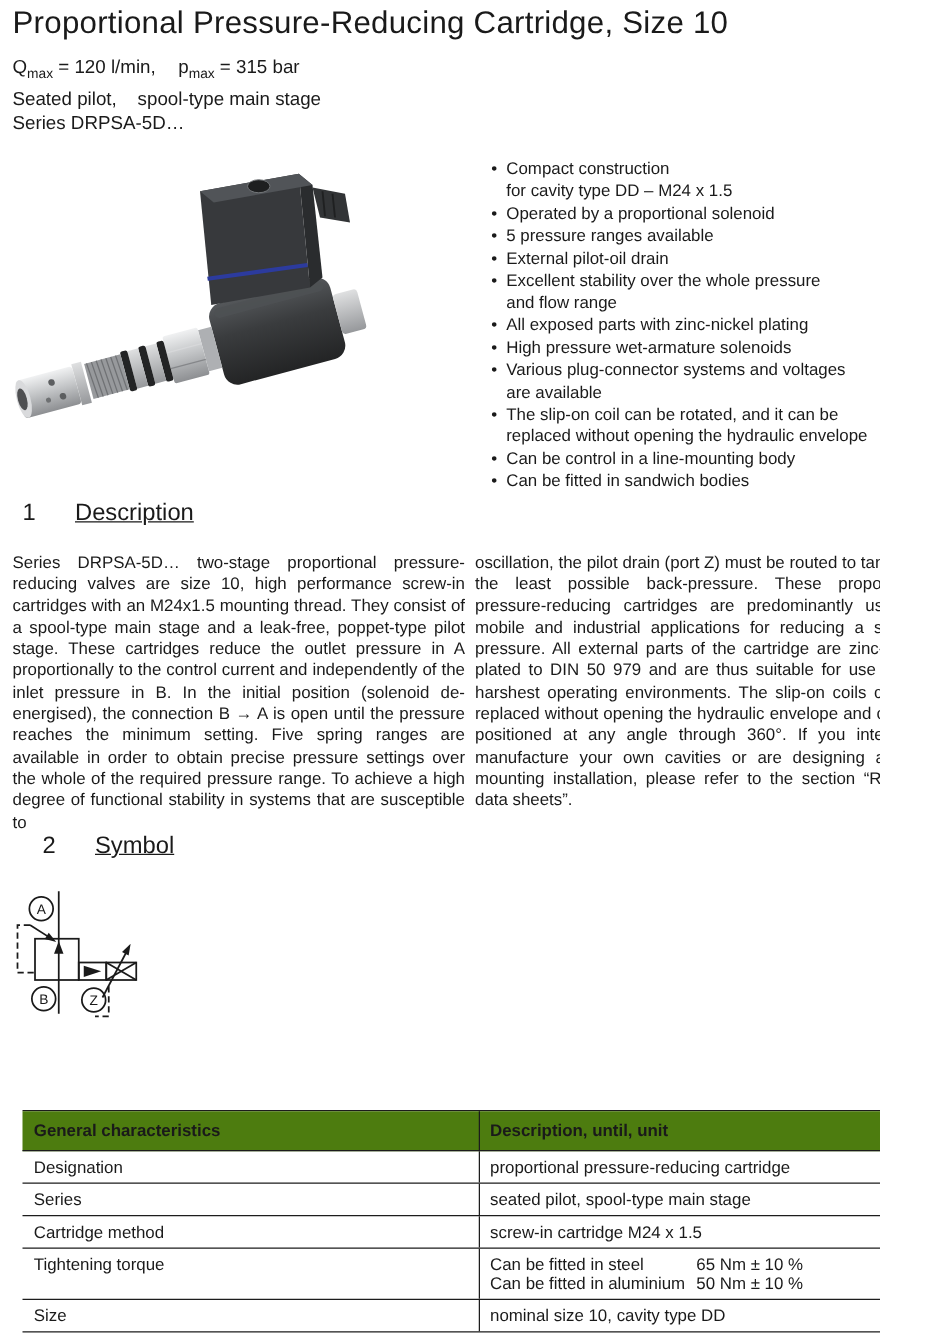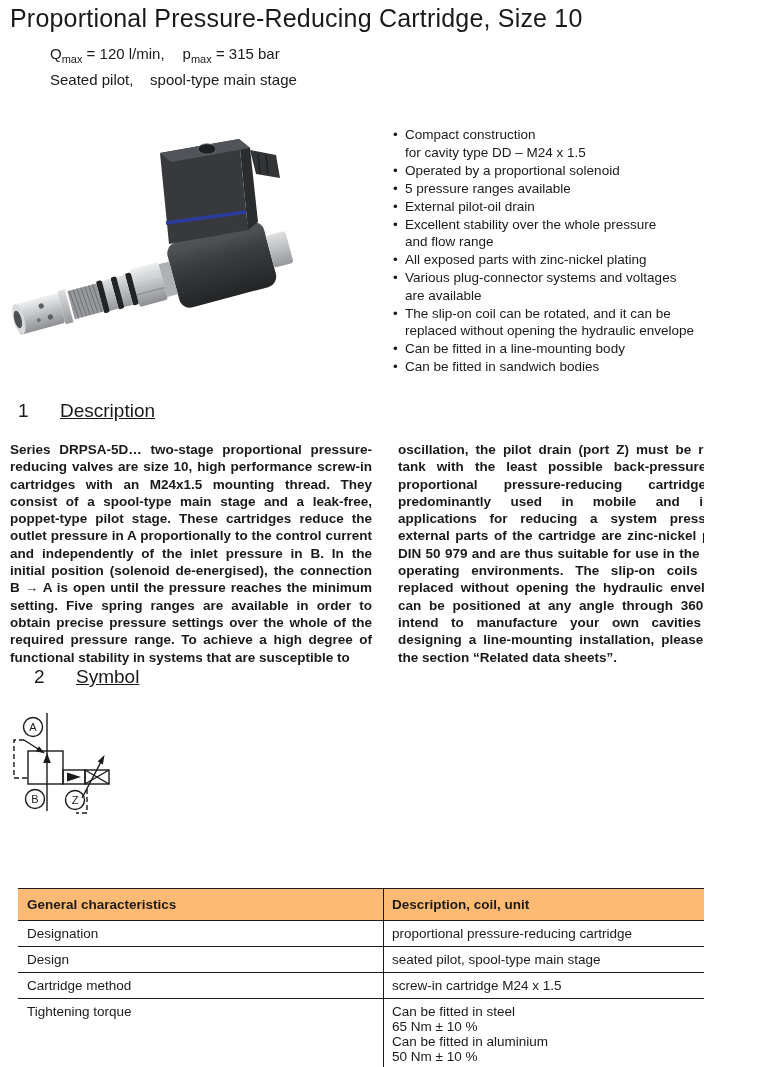--- a/index.html
+++ b/index.html
@@ -4,62 +4,63 @@
 <style>
   html,body{margin:0;padding:0;background:#ffffff;}
   .page{
     position:relative;width:704px;height:1067px;background:#fff;overflow:hidden;
     font-family:"Liberation Sans", sans-serif;color:#1a1a1a;
   }
   .page-title{
     position:absolute;left:10px;top:4px;font-size:25px;font-weight:400;
     letter-spacing:.2px;white-space:nowrap;
   }
-  .specs{position:absolute;left:10px;top:44px;font-size:15px;line-height:19.5px;margin-left:40px;}
+  .specs{position:absolute;left:10px;top:44px;font-size:15px;line-height:19.5px;}
   .specs .row{white-space:pre-wrap;}
   sub{font-size:11px;}
   .spec-gap{display:inline-block;width:18px;}
 
   .photo{position:absolute;left:8px;top:122px;width:300px;height:226px;}
 
   .features{position:absolute;left:393px;top:126px;width:362px;margin:0;padding:0;list-style:none;
     font-size:13.5px;line-height:17.5px;}
   .features li{position:relative;padding-left:12px;margin:0 0 0.5px 0;}
   .features li::before{content:"•";position:absolute;left:0;top:0;}
   .features li span{white-space:pre-line;}
 
   .sec{position:absolute;left:18px;font-size:19px;font-weight:400;text-decoration:underline;}
   .sec .num{display:inline-block;width:42px;}
   .sec1{top:400px;} .sec2{top:666px;margin-left:16px;} .sec3{top:844px;}
 
-  .desc{position:absolute;left:10px;top:441px;display:flex;gap:26px;font-weight:bold;}
+  .desc{position:absolute;left:10px;top:441px;display:flex;gap:8px;}
   .desc .col{width:362px;font-size:13.5px;line-height:17.3px;text-align:justify;}
 
   .symbol{position:absolute;left:8px;top:696px;width:140px;height:135px;}
 
   .ttable{position:absolute;left:18px;top:888px;width:728px;border-top:1.5px solid #1c1c1c;
     font-size:13.5px;}
   .trow{display:flex;border-bottom:1.5px solid #1c1c1c;align-items:stretch;}
   .tcell-l{width:365px;box-sizing:border-box;padding:5px 8px 5px 9px;}
   .tcell-r{flex:1;box-sizing:border-box;border-left:1.5px solid #1c1c1c;padding:5px 8px;}
-  .thead{background:#fdba74;font-weight:bold;}
+  .thead{background:#4d7c0f;font-weight:bold;}
   .thead .tcell-l,.thead .tcell-r{padding-top:8px;padding-bottom:8px;}
-  .kv{display:flex;flex-direction:column;}
+  .kv{display:flex;}
   .kv .k{width:165px;}
 </style>
 </head>
 <body>
 
 <div class="page">
 
   <div class="page-title">Proportional Pressure-Reducing Cartridge, Size 10</div>
 
   <div class="specs">
     <div class="row"><span><span>Q</span><sub>max</sub><span> = 120 l/min,</span></span><span class="spec-gap"></span><span><span>p</span><sub>max</sub><span> = 315 bar</span></span></div>
     <div class="row">Seated pilot,    spool-type main stage</div>
+    <div class="row">Series DRPSA-5D…</div>
   </div>
 
   <svg class="photo" viewBox="0 0 300 226">
     <defs>
       <linearGradient id="metal" x1="0" y1="0" x2="0" y2="1">
         <stop offset="0" stop-color="#f0f1f2"></stop>
           <stop offset="0.45" stop-color="#c4c6c8"></stop>
           <stop offset="1" stop-color="#8d8f92"></stop>
       </linearGradient>
       <linearGradient id="metal2" x1="0" y1="0" x2="0" y2="1">
@@ -118,25 +119,26 @@
 
   <ul class="features">
     <li><span>Compact construction
 for cavity type DD – M24 x 1.5</span></li>
     <li><span>Operated by a proportional solenoid</span></li>
     <li><span>5 pressure ranges available</span></li>
     <li><span>External pilot-oil drain</span></li>
     <li><span>Excellent stability over the whole pressure
 and flow range</span></li>
     <li><span>All exposed parts with zinc-nickel plating</span></li>
+    <li><span>High pressure wet-armature solenoids</span></li>
     <li><span>Various plug-connector systems and voltages
 are available</span></li>
     <li><span>The slip-on coil can be rotated, and it can be
 replaced without opening the hydraulic envelope</span></li>
-    <li><span>Can be fitted in a line-mounting body</span></li>
+    <li><span>Can be control in a line-mounting body</span></li>
     <li><span>Can be fitted in sandwich bodies</span></li>
   </ul>
 
   <div class="sec sec1">
     <span class="num">1</span><span>Description</span>
   </div>
 
   <div class="desc">
     <div class="col">Series DRPSA-5D… two-stage proportional pressure-reducing valves are size 10, high performance screw-in cartridges with an M24x1.5 mounting thread. They consist of a spool-type main stage and a leak-free, poppet-type pilot stage. These cartridges reduce the outlet pressure in A proportionally to the control current and independently of the inlet pressure in B. In the initial position (solenoid de-energised), the connection B → A is open until the pressure reaches the minimum setting. Five spring ranges are available in order to obtain precise pressure settings over the whole of the required pressure range. To achieve a high degree of functional stability in systems that are susceptible to</div>
     <div class="col">oscillation, the pilot drain (port Z) must be routed to tank with the least possible back-pressure. These proportional pressure-reducing cartridges are predominantly used in mobile and industrial applications for reducing a system pressure. All external parts of the cartridge are zinc-nickel plated to DIN 50 979 and are thus suitable for use in the harshest operating environments. The slip-on coils can be replaced without opening the hydraulic envelope and can be positioned at any angle through 360°. If you intend to manufacture your own cavities or are designing a line-mounting installation, please refer to the section “Related data sheets”.</div>
@@ -174,28 +176,28 @@
       <text x="25" y="35">A</text>
       <text x="27" y="107">B</text>
       <text x="67" y="108">Z</text>
     </g>
   </svg>
 
 
   <div class="ttable">
     <div class="trow thead">
       <div class="tcell-l">General characteristics</div>
-      <div class="tcell-r">Description, coil, unit</div>
+      <div class="tcell-r">Description, until, unit</div>
     </div>
     <div class="trow">
       <div class="tcell-l">Designation</div>
       <div class="tcell-r">proportional pressure-reducing cartridge</div>
     </div>
     <div class="trow">
-      <div class="tcell-l">Design</div>
+      <div class="tcell-l">Series</div>
       <div class="tcell-r">seated pilot, spool-type main stage</div>
     </div>
     <div class="trow">
       <div class="tcell-l">Cartridge method</div>
       <div class="tcell-r">screw-in cartridge M24 x 1.5</div>
     </div>
     <div class="trow">
       <div class="tcell-l">Tightening torque</div>
       <div class="tcell-r">
         <div class="kv">

